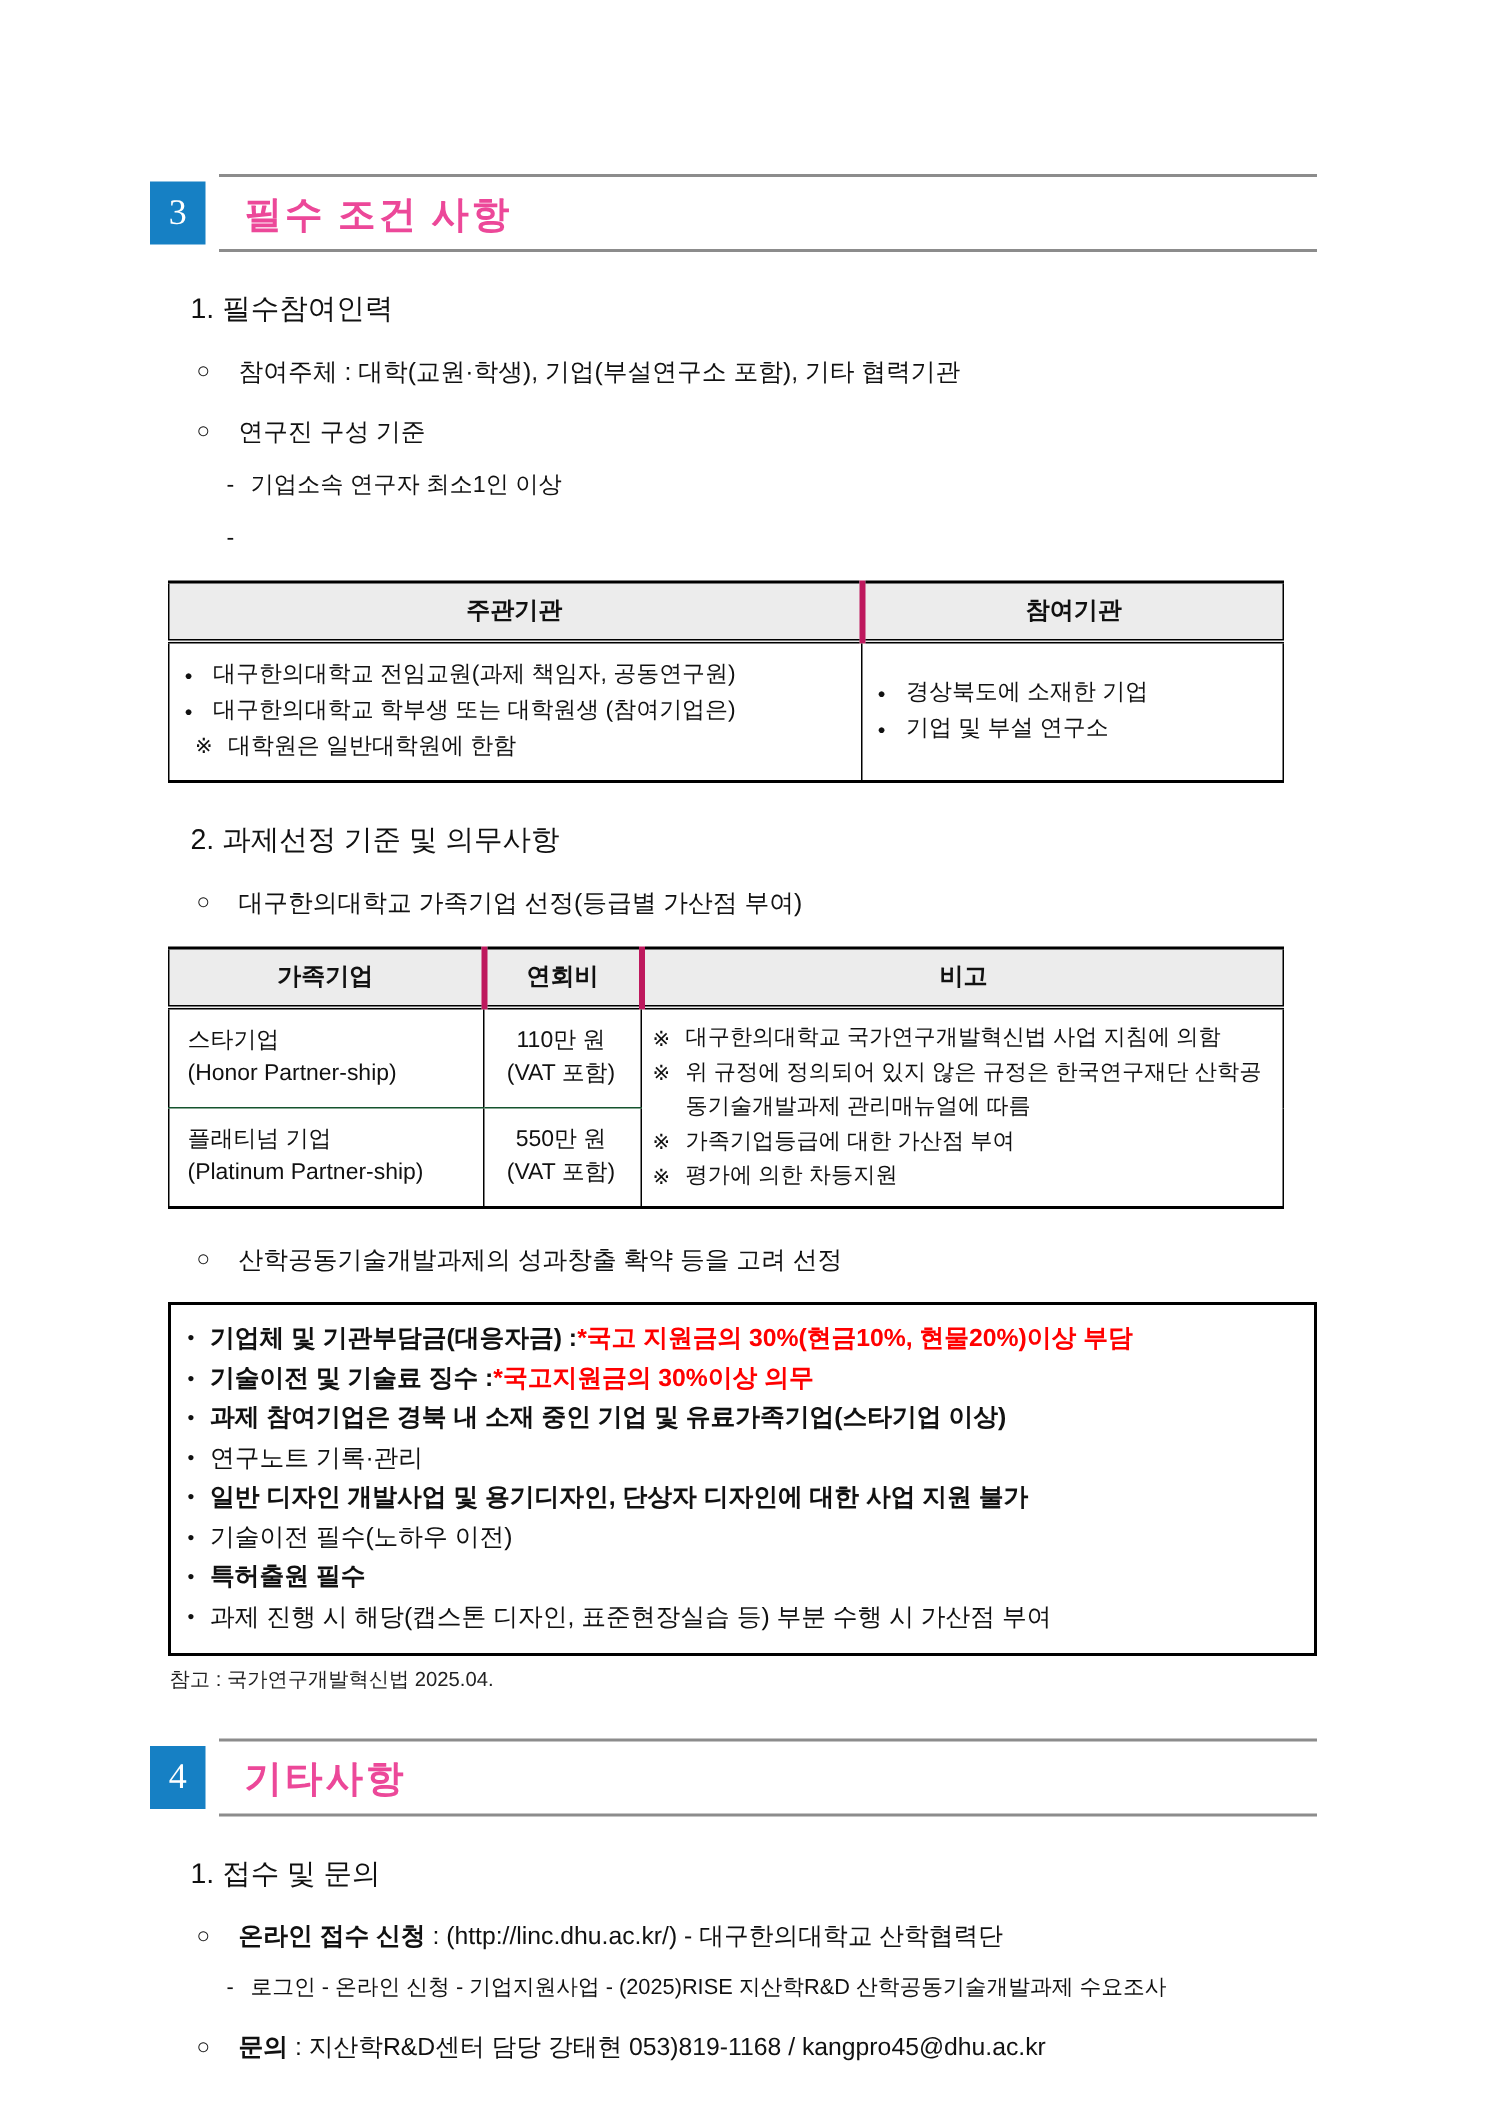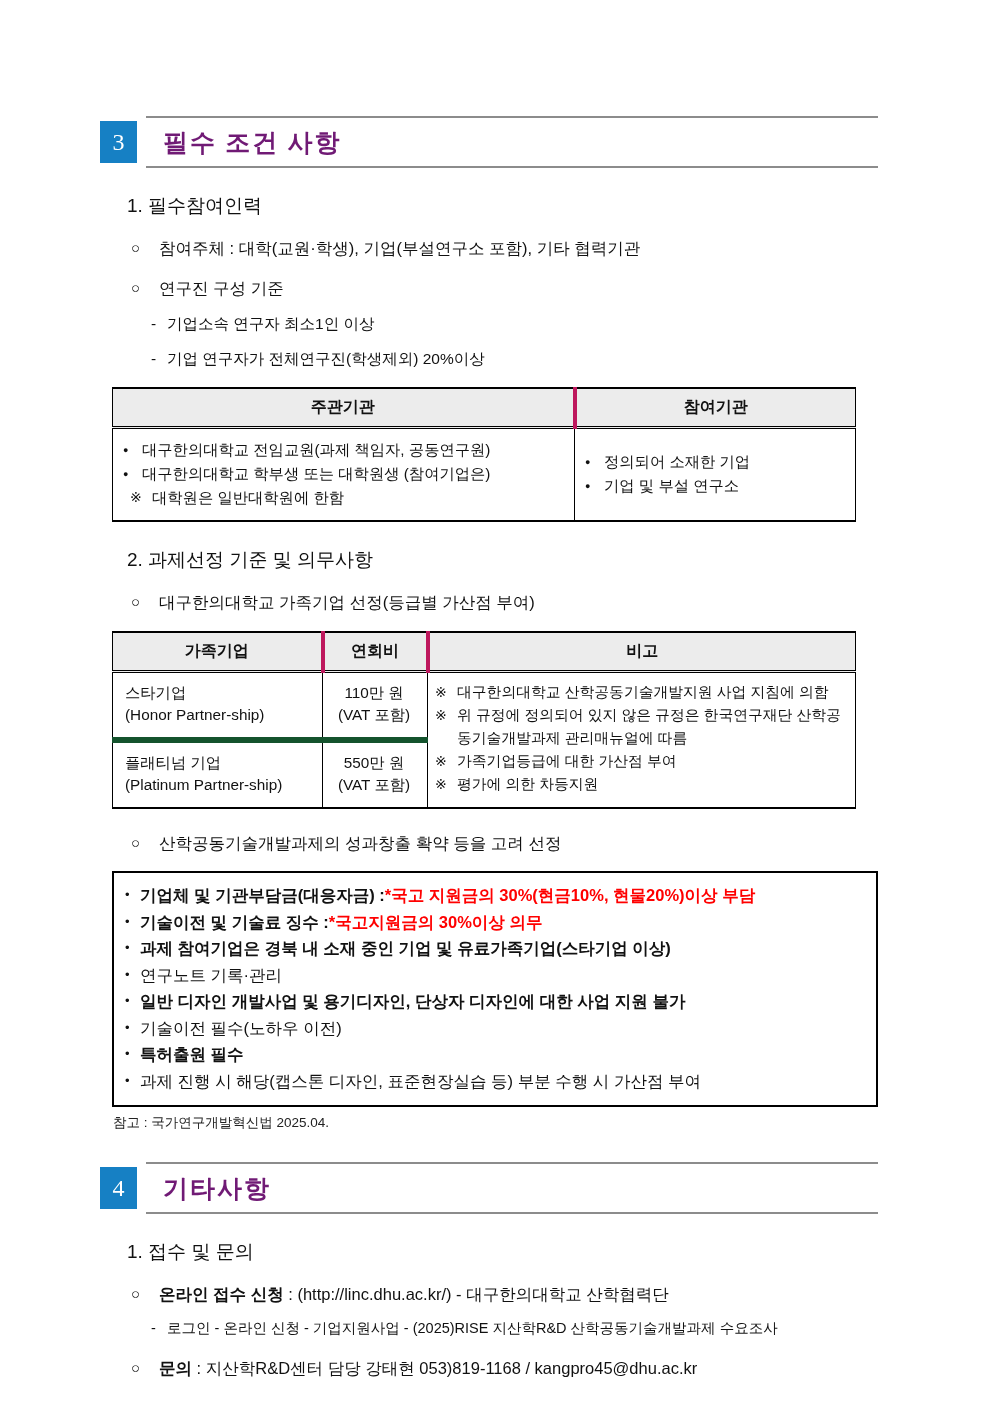--- a/index.html
+++ b/index.html
@@ -16,21 +16,21 @@
     display:flex;align-items:center;justify-content:center;margin-right:9px;
   }
   .sec-title-wrap{
     flex:1;height:100%;box-sizing:border-box;
     border-top:2px solid var(--rule-gray,#8c8c8c);
     border-bottom:2px solid var(--rule-gray,#8c8c8c);
     display:flex;align-items:center;padding-left:17px;
   }
   .sec-title{
     font-family:"Liberation Serif","DejaVu Serif",serif;
-    font-size:25px;font-weight:700;letter-spacing:2px;margin:0;color:#701a75;
+    font-size:25px;font-weight:700;letter-spacing:2px;margin:0;color:#ec4899;
   }
   .sub-heading{font-size:19px;font-weight:400;margin:25px 114px 0 127px;color:#111;}
   
   .bullet{display:flex;margin:18px 114px 0 131px;font-size:16.5px;line-height:22px;}
   .bullet .marker{width:28px;flex:none;font-size:15px;}
   .bullet .lbl{font-weight:700;}
   .dash{display:flex;margin:14px 114px 0 151px;font-size:15.5px;line-height:21px;}
   .dash .marker{width:16px;flex:none;}
   .dash.small{font-size:14.5px;margin-top:13px;}
   
@@ -48,21 +48,21 @@
   .tbl td:first-child{border-left:none;}
   .cell-item{display:flex;line-height:23px;}
   .cell-item .marker{flex:none;}
   .mk-dot{width:19px;font-size:9px;padding-top:1px;}
   .mk-ref{width:22px;font-size:14px;}
   .note-indent{margin-left:7px;}
   .tbl1 td{height:84px;box-sizing:border-box;}
   .tbl2 td.name-cell{padding-left:12px;line-height:22px;}
   .tbl2 td.fee-cell{text-align:center;line-height:22px;padding-left:2px;padding-right:4px;}
   .tbl2 td.note-cell{padding:8px 5px 8px 7px;line-height:22.5px;font-size:14.8px;vertical-align:top;}
-  .tbl2 tbody td.rsep{border-bottom:6px solid #14532d;}
+  .tbl2 tbody td.rsep{border-bottom:1px solid #14532d;}
   
   .req-box{margin:17px 114px 0 112px;border:2px solid #000;padding:9px 12px 11px 11px;}
   .req-line{display:flex;font-size:16.5px;line-height:26.5px;}
   .req-line .marker{width:15px;flex:none;font-size:13px;}
   .seg.b{font-weight:700;}
   .seg.r{color:var(--alert-red,#ff0000);font-weight:700;}
   .ref-note{margin:7px 114px 0 113px;font-size:13.5px;color:#222;}
   .mt-lg{margin-top:30px;}
 </style>
 </head>
@@ -86,21 +86,20 @@
   <div class="bullet">
     <span class="marker">○</span>
     <span>연구진 구성 기준</span>
   </div>
   <div class="dash">
     <span class="marker">-</span>
     <span>기업소속 연구자 최소1인 이상</span>
   </div>
   <div class="dash">
     <span class="marker">-</span>
-    <span>기업 연구자가 전체연구진(학생제외) 20%이상</span>
   </div>
 
   <table class="tbl tbl1">
     <colgroup>
         <col style="width:462px">
         <col>
       </colgroup>
     <thead>
       <tr>
         <th>주관기관</th>
@@ -119,21 +118,21 @@
             <span>대구한의대학교 학부생 또는 대학원생 (참여기업은)</span>
           </div>
           <div class="cell-item note-indent">
             <span class="marker mk-ref">※</span>
             <span>대학원은 일반대학원에 한함</span>
           </div>
         </td>
         <td>
           <div class="cell-item">
             <span class="marker mk-dot">●</span>
-            <span>정의되어 소재한 기업</span>
+            <span>경상북도에 소재한 기업</span>
           </div>
           <div class="cell-item">
             <span class="marker mk-dot">●</span>
             <span>기업 및 부설 연구소</span>
           </div>
         </td>
       </tr>
     </tbody>
   </table>
 
@@ -163,21 +162,21 @@
           <div>스타기업</div>
           <div>(Honor Partner-ship)</div>
         </td>
         <td class="fee-cell rsep">
           <div>110만 원</div>
           <div>(VAT 포함)</div>
         </td>
         <td class="note-cell" rowspan="2">
           <div class="cell-item">
             <span class="marker mk-ref">※</span>
-            <span>대구한의대학교 산학공동기술개발지원 사업 지침에 의함</span>
+            <span>대구한의대학교 국가연구개발혁신법 사업 지침에 의함</span>
           </div>
           <div class="cell-item">
             <span class="marker mk-ref">※</span>
             <span>위 규정에 정의되어 있지 않은 규정은 한국연구재단 산학공동기술개발과제 관리매뉴얼에 따름</span>
           </div>
           <div class="cell-item">
             <span class="marker mk-ref">※</span>
             <span>가족기업등급에 대한 가산점 부여</span>
           </div>
           <div class="cell-item">

